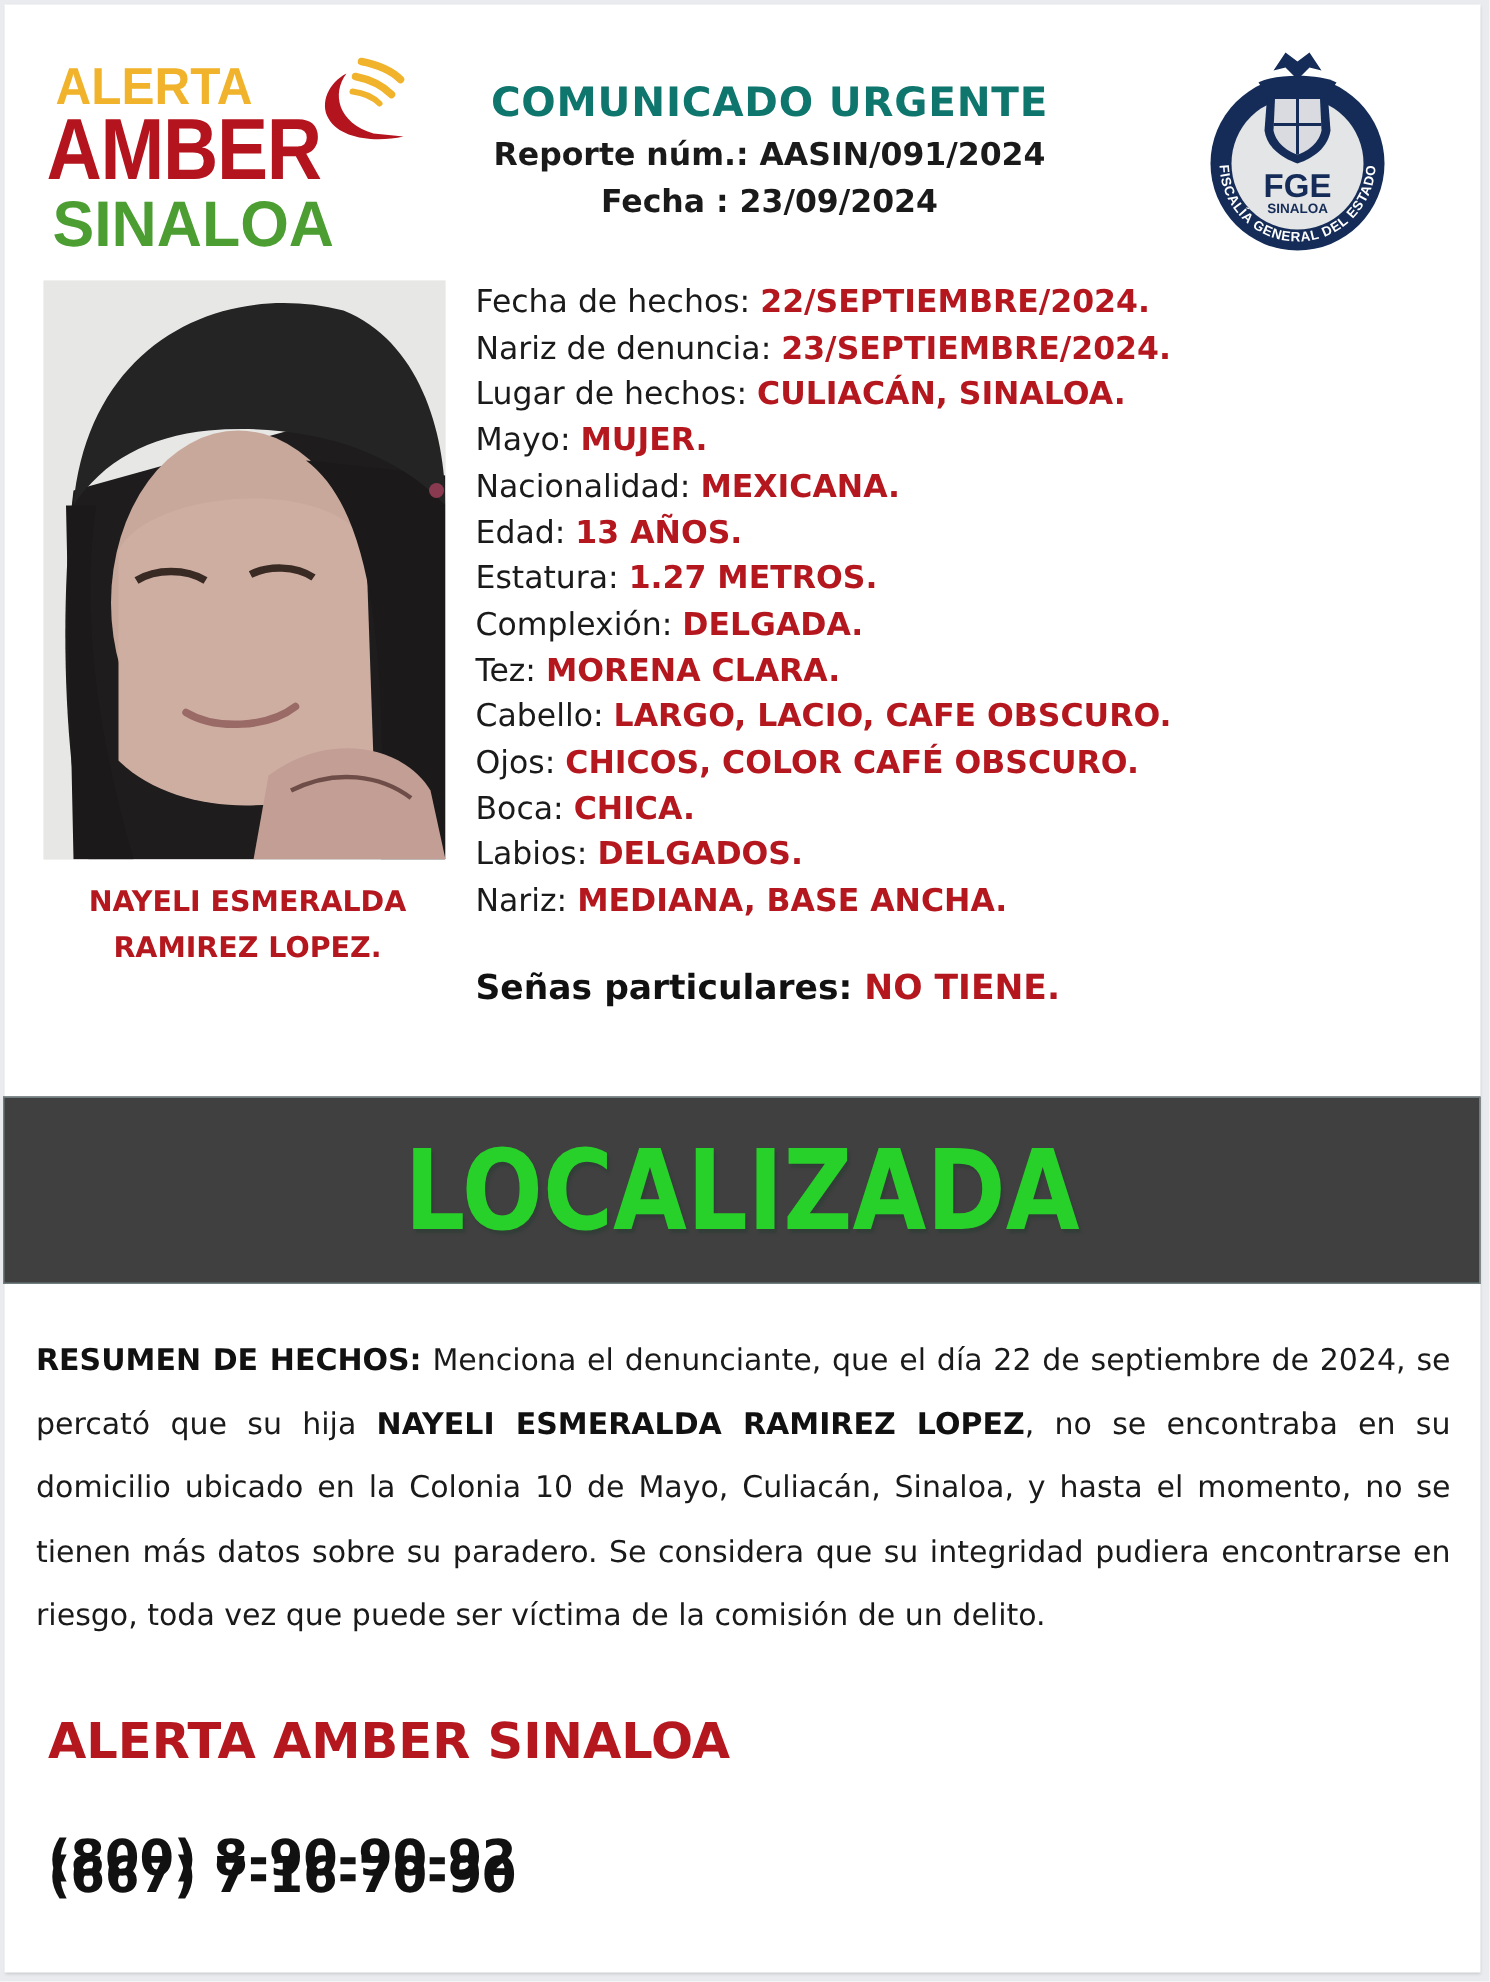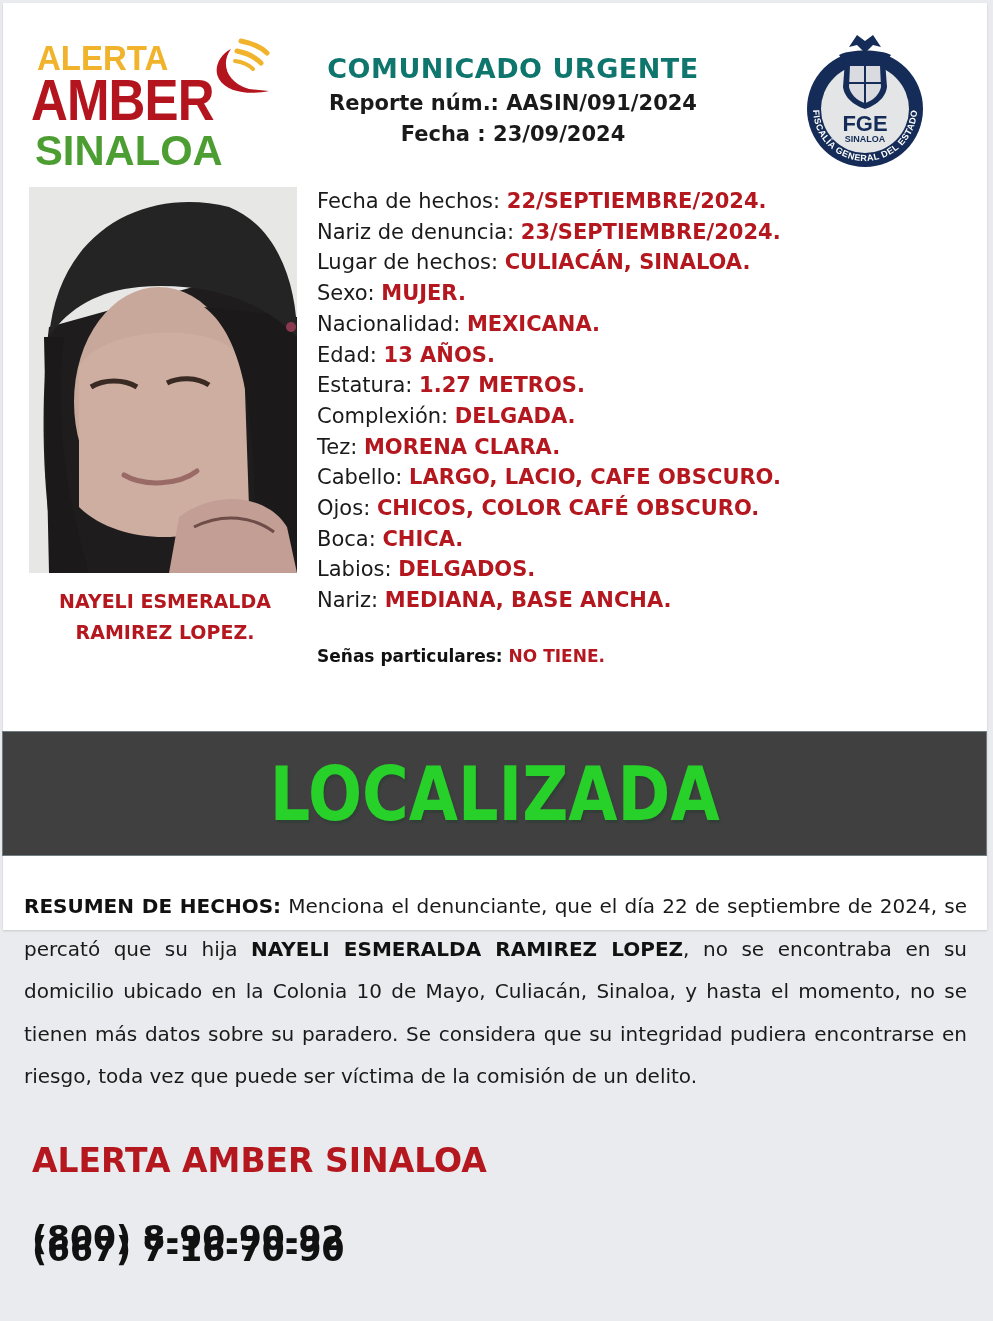--- a/index.html
+++ b/index.html
@@ -1,21 +1,21 @@
 <!DOCTYPE html>
 <html><head>
   <meta charset="utf-8">
   <style>
     html, body { margin: 0; padding: 0; }
     body {
       width: 993px; height: 1321px; background: #e9ebee; position: relative; overflow: hidden;
       font-family: "DejaVu Sans", "Liberation Sans", sans-serif;
     }
     .page {
-      position: absolute; left: 3px; top: 3px; width: 984px; height: 927px; background: #ffffff;
+      position: absolute; left: 3px; top: 3px; width: 984px; height: 1312px; background: #ffffff;
       box-shadow: 0 1px 2px rgba(0,0,0,0.15);
     }
     .abs { position: absolute; }
 
     
     .logo-amber { left: 28px; top: 30px; width: 240px; height: 140px; }
     .logo-amber .l1 { position:absolute; left: 6px; top: 6px; font: 900 33px "Liberation Sans", sans-serif; color:#f0b32b; letter-spacing:0px; transform: scaleY(1.05); }
     .logo-amber .l2 { position:absolute; left: 0px; top: 38px; font: 900 58px "Liberation Sans", sans-serif; color:#b4141e; letter-spacing:-1px; line-height:1; transform: scaleX(0.88); transform-origin:left top; }
     .logo-amber .l3 { position:absolute; left: 4px; top: 96px; font: 900 43px "Liberation Sans", sans-serif; color:#4c9e33; line-height:1; transform: scaleX(0.97); transform-origin:left top; }
     .logo-amber svg { position:absolute; left:160px; top:4px; }
@@ -31,21 +31,21 @@
 
     
     .photo { left: 26px; top: 184px; width: 268px; height: 386px; overflow: hidden; background: #e6e7e4; }
     .caption { left: 22px; width: 280px; text-align: center; font: bold 19px "DejaVu Sans", sans-serif; color: #b5171f; line-height: 31px; top: 583px; }
 
     
     .details { left: 314px; top: 183px; width: 560px; }
     .row { font-size: 21px; line-height: 30.7px; color: #1a1a1a; white-space: nowrap; }
     .row .lab { font-weight: normal; }
     .row .val { font-weight: bold; color: #b5171f; }
-    .marks { left: 314px; top: 643px; font-size: 17px; white-space: nowrap; }
+    .marks { left: 314px; top: 643px; font-size: 23px; white-space: nowrap; }
     .marks .lab { font-weight: bold; color: #111; }
     .marks .val { font-weight: bold; color: #b5171f; }
 
     
     .banner {
       left: -1px; top: 728px; width: 983px; height: 123px; background: #404040; border: 1px solid #6f7d80;
       display: flex; align-items: center; justify-content: center;
     }
     .banner-text {
       font: bold 74px "DejaVu Sans", sans-serif; color: #28d02a; letter-spacing: 0px;
@@ -137,21 +137,21 @@
 
   <div class="abs caption">
     <div>NAYELI ESMERALDA</div>
     <div>RAMIREZ LOPEZ.</div>
   </div>
 
   <div class="abs details">
     <div class="row"><span class="lab">Fecha de hechos: </span><span class="val">22/SEPTIEMBRE/2024.</span></div>
     <div class="row"><span class="lab">Nariz de denuncia: </span><span class="val">23/SEPTIEMBRE/2024.</span></div>
     <div class="row"><span class="lab">Lugar de hechos: </span><span class="val">CULIACÁN, SINALOA.</span></div>
-    <div class="row"><span class="lab">Sexo: </span><span class="val">MUJER.</span></div>
+    <div class="row"><span class="lab">Mayo: </span><span class="val">MUJER.</span></div>
     <div class="row"><span class="lab">Nacionalidad: </span><span class="val">MEXICANA.</span></div>
     <div class="row"><span class="lab">Edad: </span><span class="val">13 AÑOS.</span></div>
     <div class="row"><span class="lab">Estatura: </span><span class="val">1.27 METROS.</span></div>
     <div class="row"><span class="lab">Complexión: </span><span class="val">DELGADA.</span></div>
     <div class="row"><span class="lab">Tez: </span><span class="val">MORENA CLARA.</span></div>
     <div class="row"><span class="lab">Cabello: </span><span class="val">LARGO, LACIO, CAFE OBSCURO.</span></div>
     <div class="row"><span class="lab">Ojos: </span><span class="val">CHICOS, COLOR CAFÉ OBSCURO.</span></div>
     <div class="row"><span class="lab">Boca: </span><span class="val">CHICA.</span></div>
     <div class="row"><span class="lab">Labios: </span><span class="val">DELGADOS.</span></div>
     <div class="row"><span class="lab">Nariz: </span><span class="val">MEDIANA, BASE ANCHA.</span></div>

